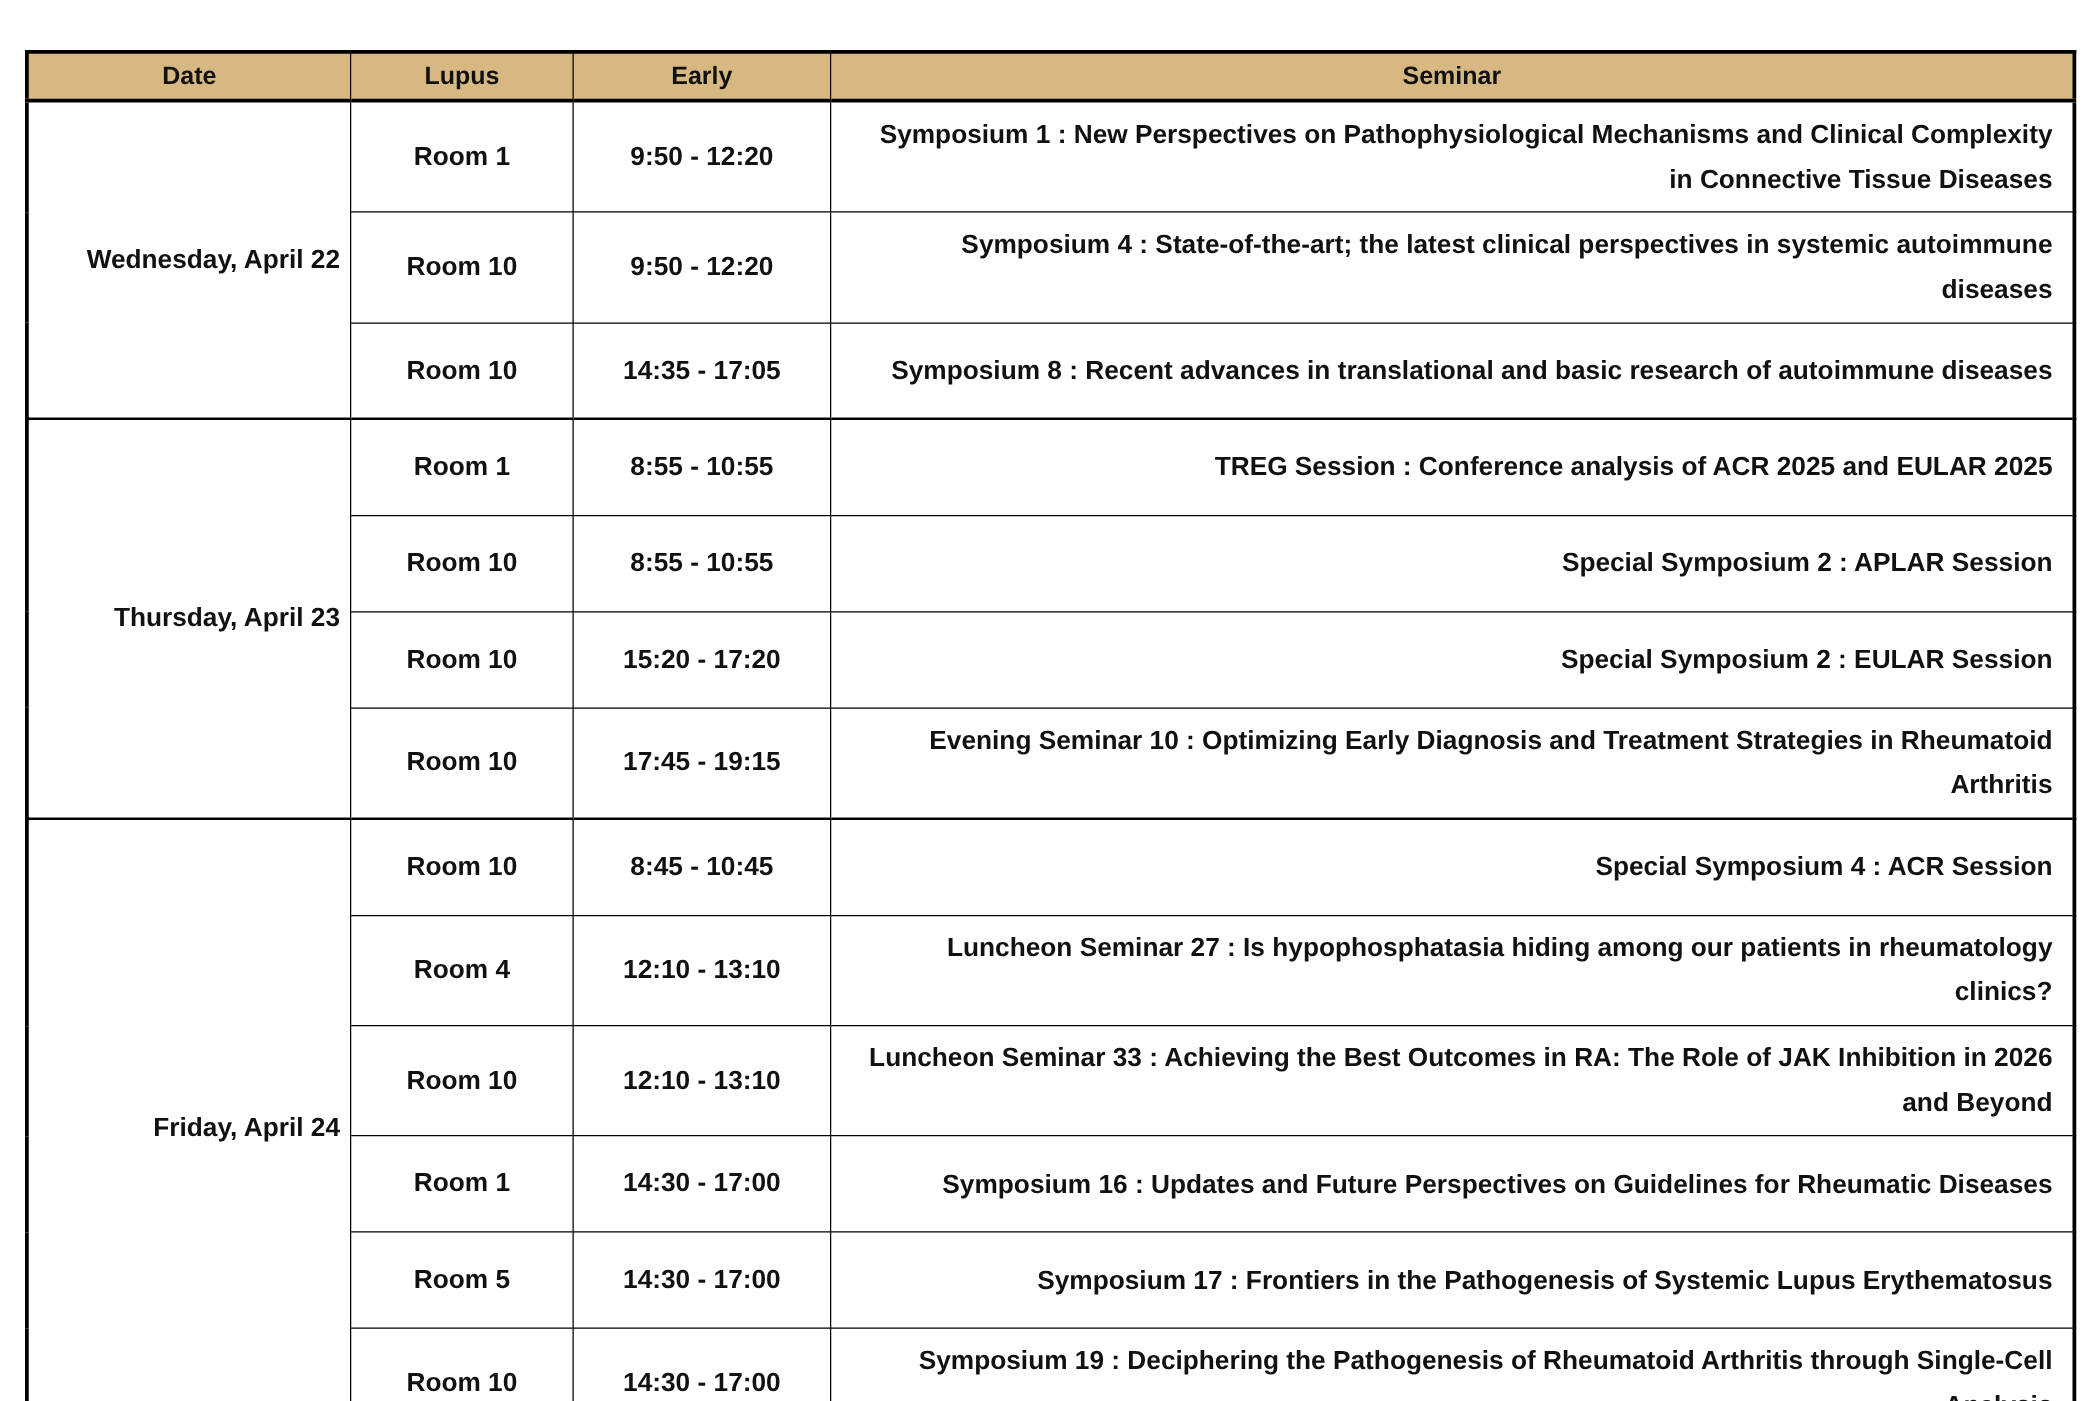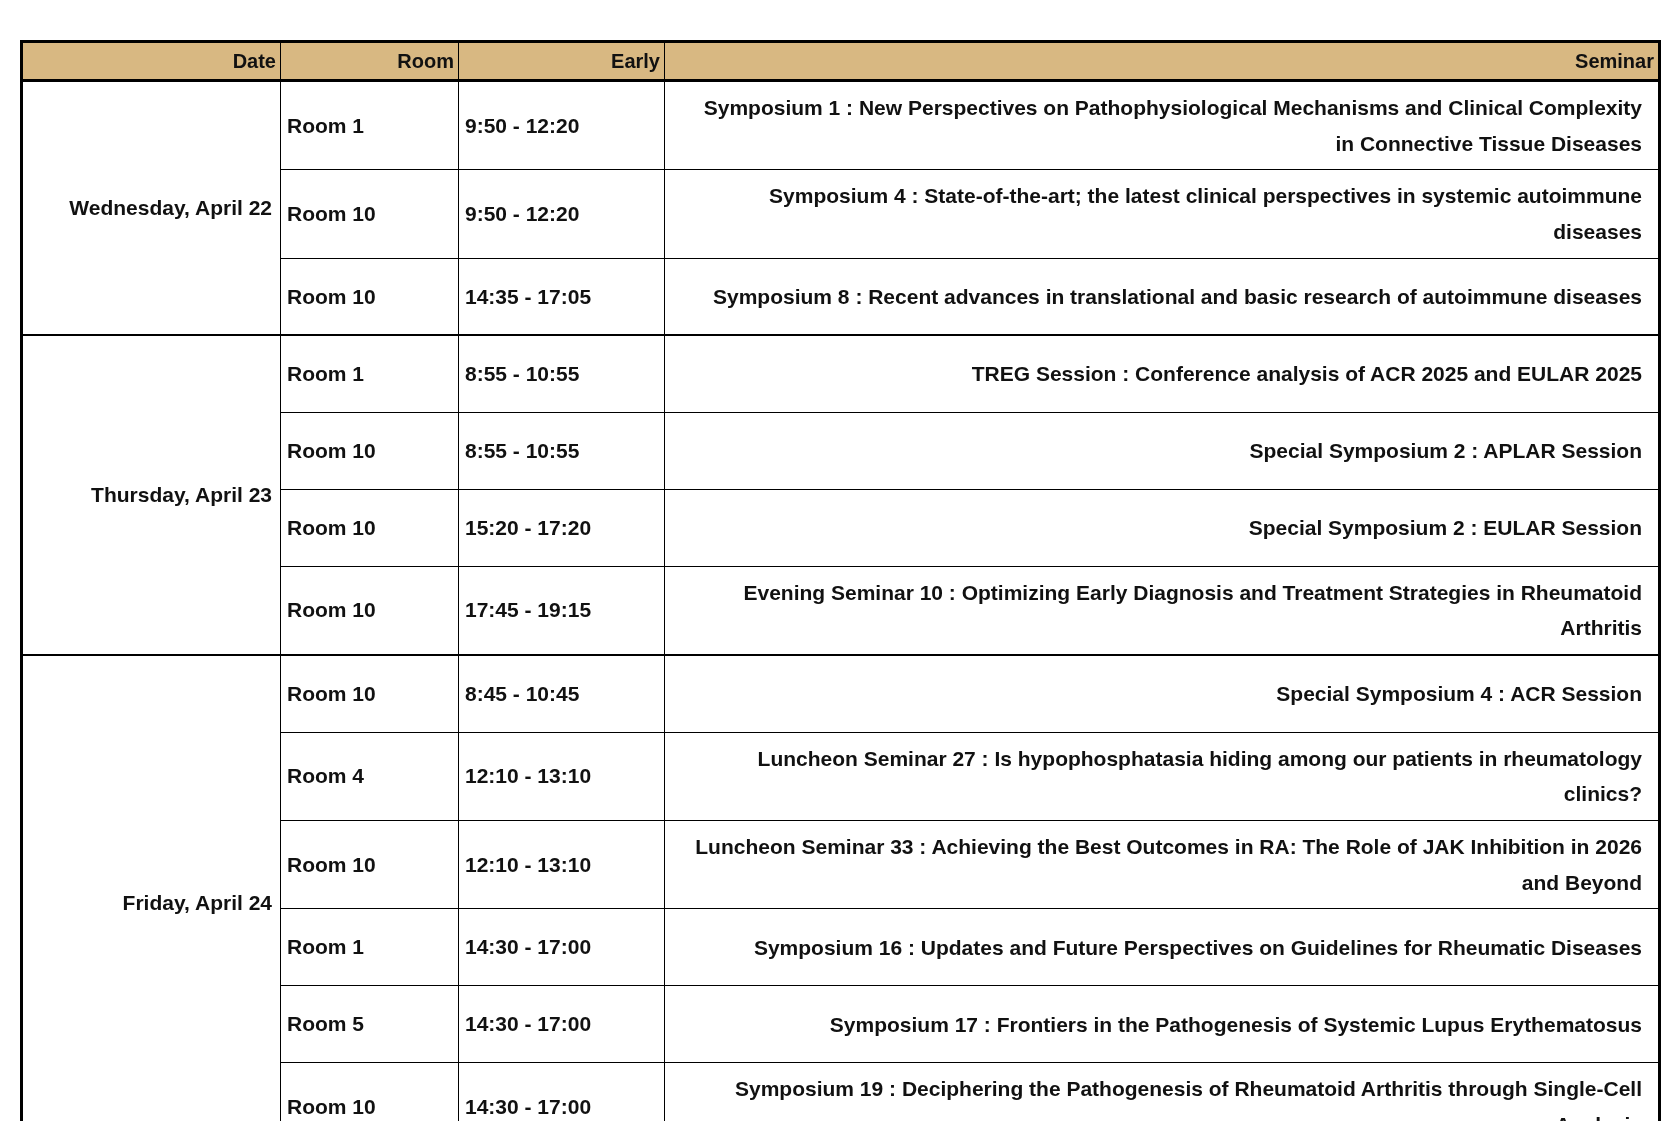--- a/index.html
+++ b/index.html
@@ -23,42 +23,42 @@
     border: 3px solid #000000;
   }
   col.c-date    { width: 259px; }
   col.c-room    { width: 178px; }
   col.c-time    { width: 206px; }
   col.c-session { width: 995px; }
   thead th {
     background: #d8b882;
     font-size: 20px;
     font-weight: 700;
-    text-align: right;
+    text-align: center;
     vertical-align: middle;
     height: 34px;
     padding: 1px 4px;
     border: 1px solid #000000;
     border-bottom: 3px solid #000000;
   }
   tbody td {
     border: 1px solid #000000;
     font-size: 21px;
     font-weight: 700;
     vertical-align: middle;
     background: #ffffff;
   }
   tbody tr { height: 77px; }
   tr.group-start td { border-top: 2.5px solid #000000; }
   td.date-cell {
     text-align: right;
     padding: 4px 8px;
   }
   td.room-cell, td.time-cell {
-    text-align: left;
+    text-align: center;
     padding: 4px 6px;
   }
   td.session-cell {
     text-align: right;
     padding: 8px 16px;
     line-height: 1.7;
   }
 </style>
 </head>
 <body>
@@ -67,21 +67,21 @@
   <table class="schedule">
     <colgroup>
       <col class="c-date">
         <col class="c-room">
         <col class="c-time">
         <col class="c-session">
     </colgroup>
     <thead>
       <tr>
         <th>Date</th>
-        <th>Room</th>
+        <th>Lupus</th>
         <th>Early</th>
         <th>Seminar</th>
       </tr>
     </thead>
     <tbody>
 
       <tr class="group-start">
         <td class="date-cell" rowspan="3">Wednesday, April 22</td>
         <td class="room-cell">Room 1</td>
         <td class="time-cell">9:50 - 12:20</td>

